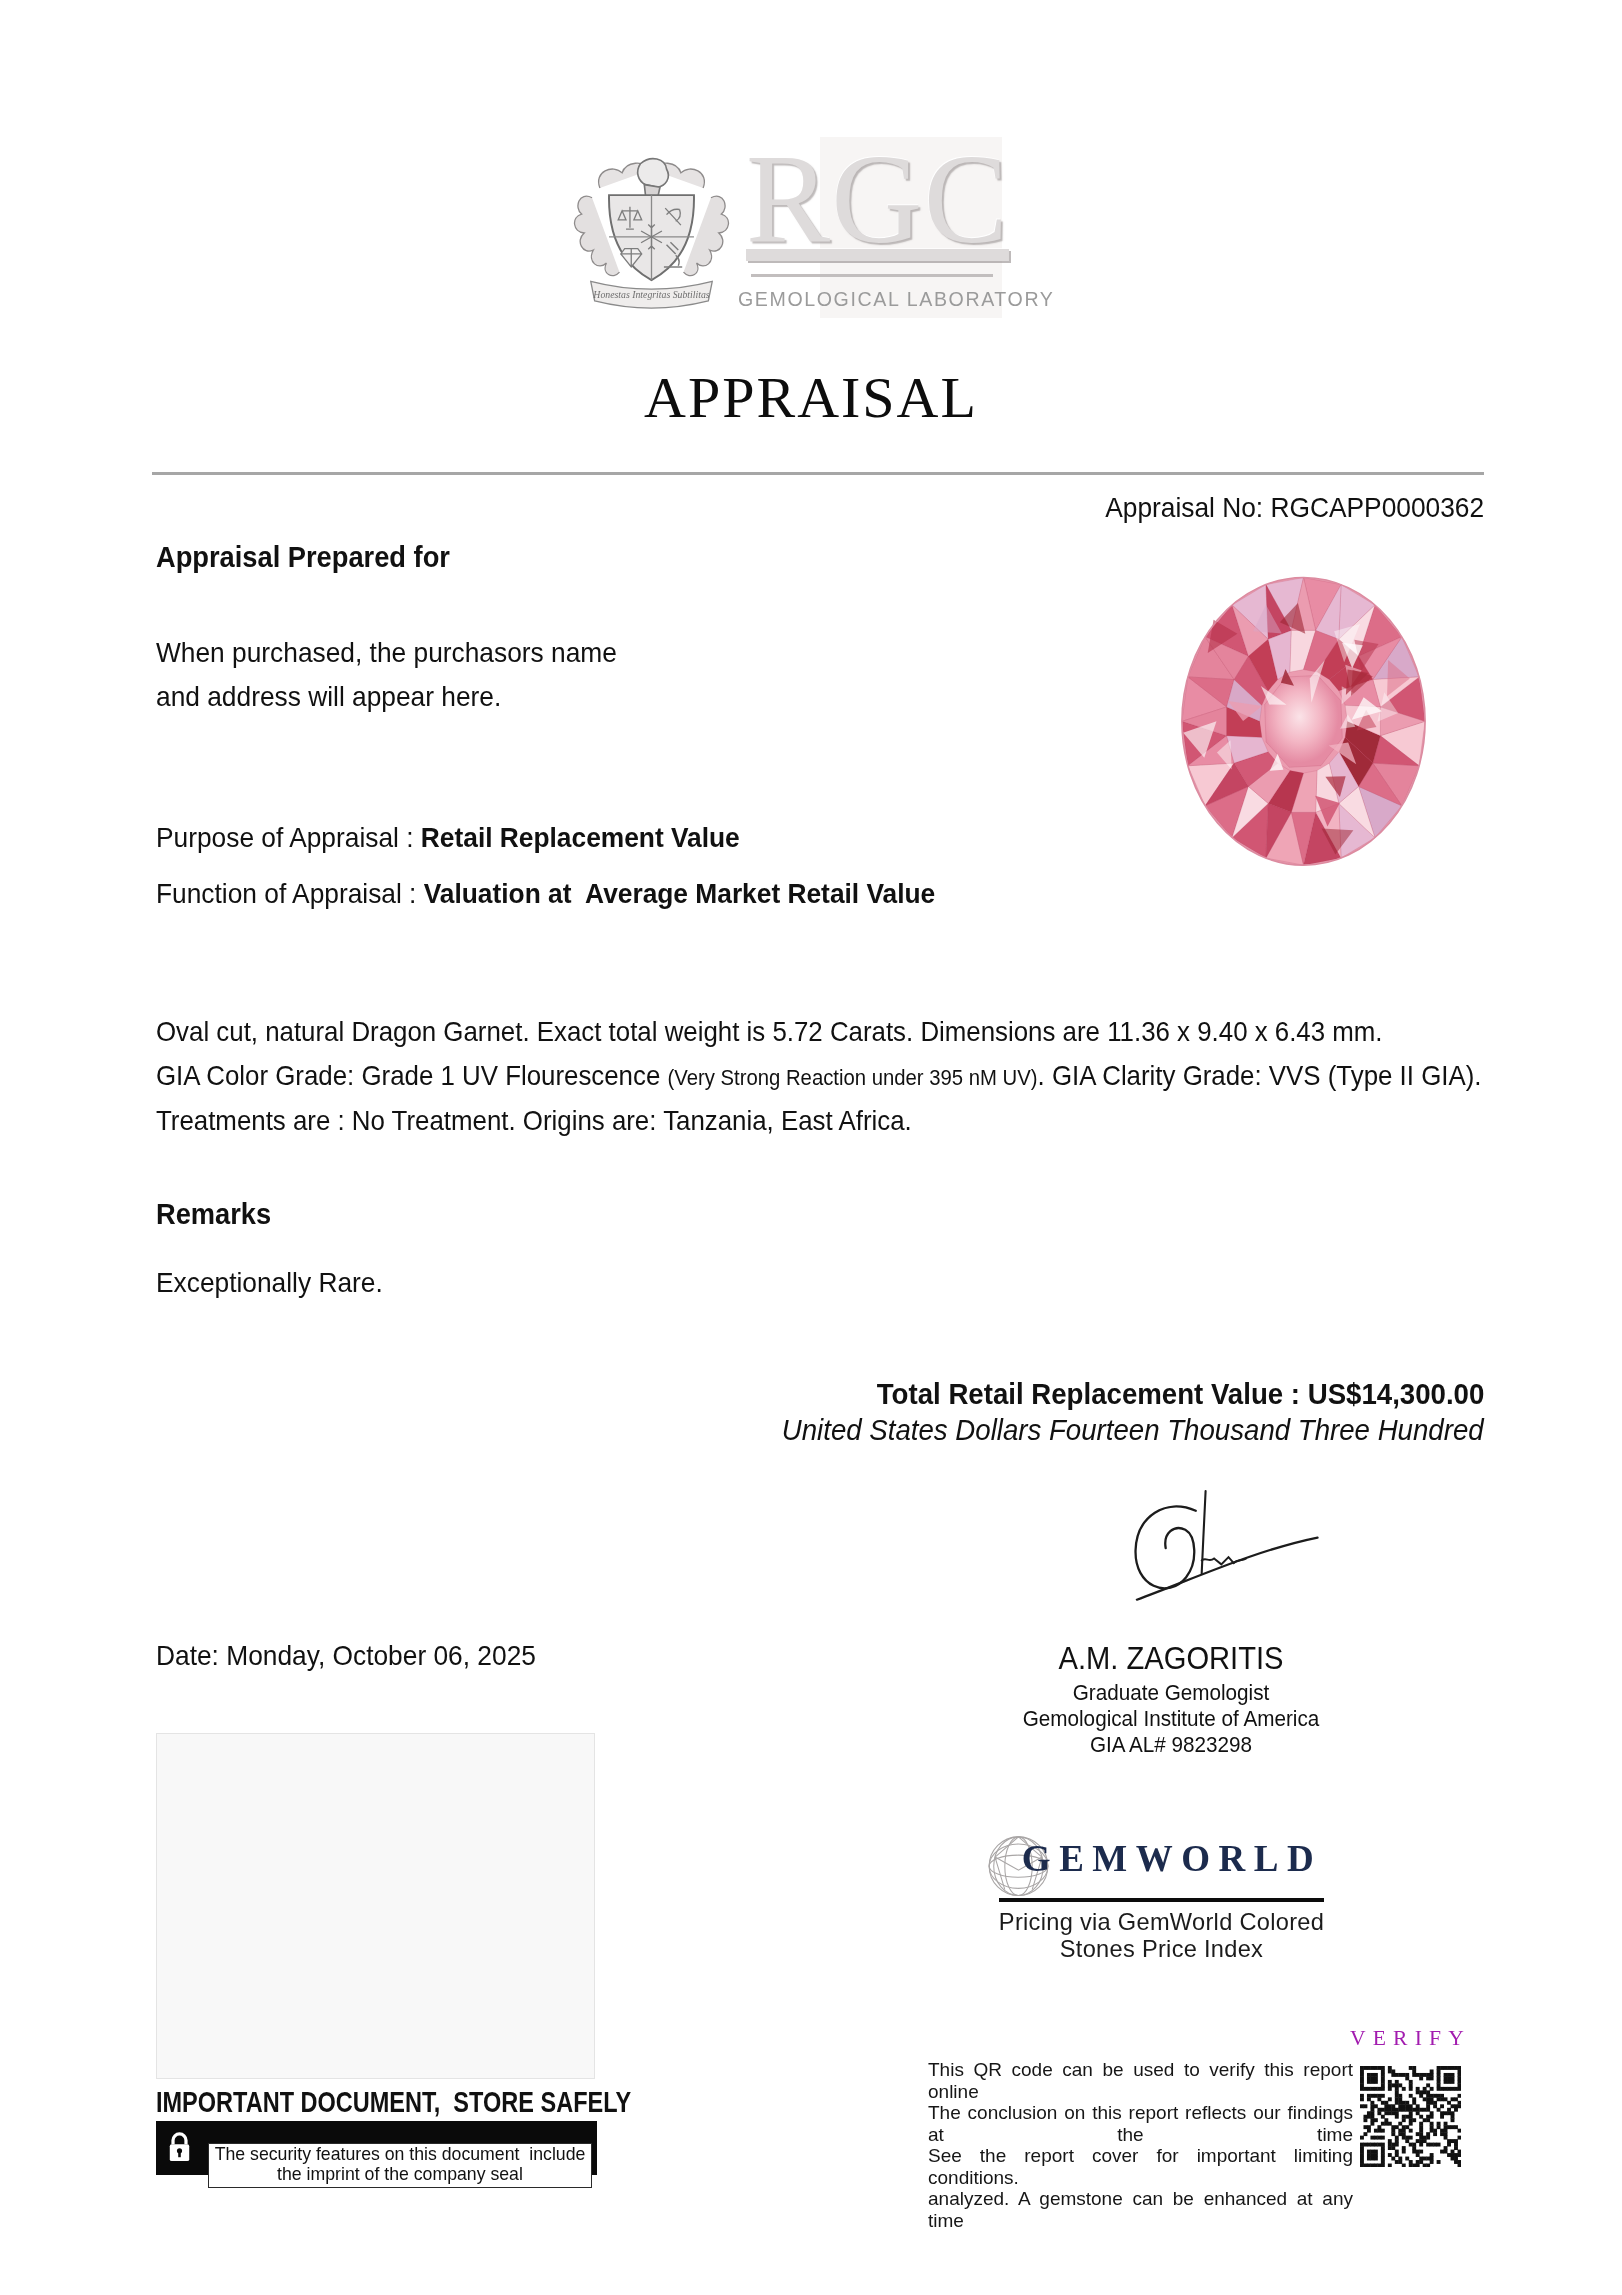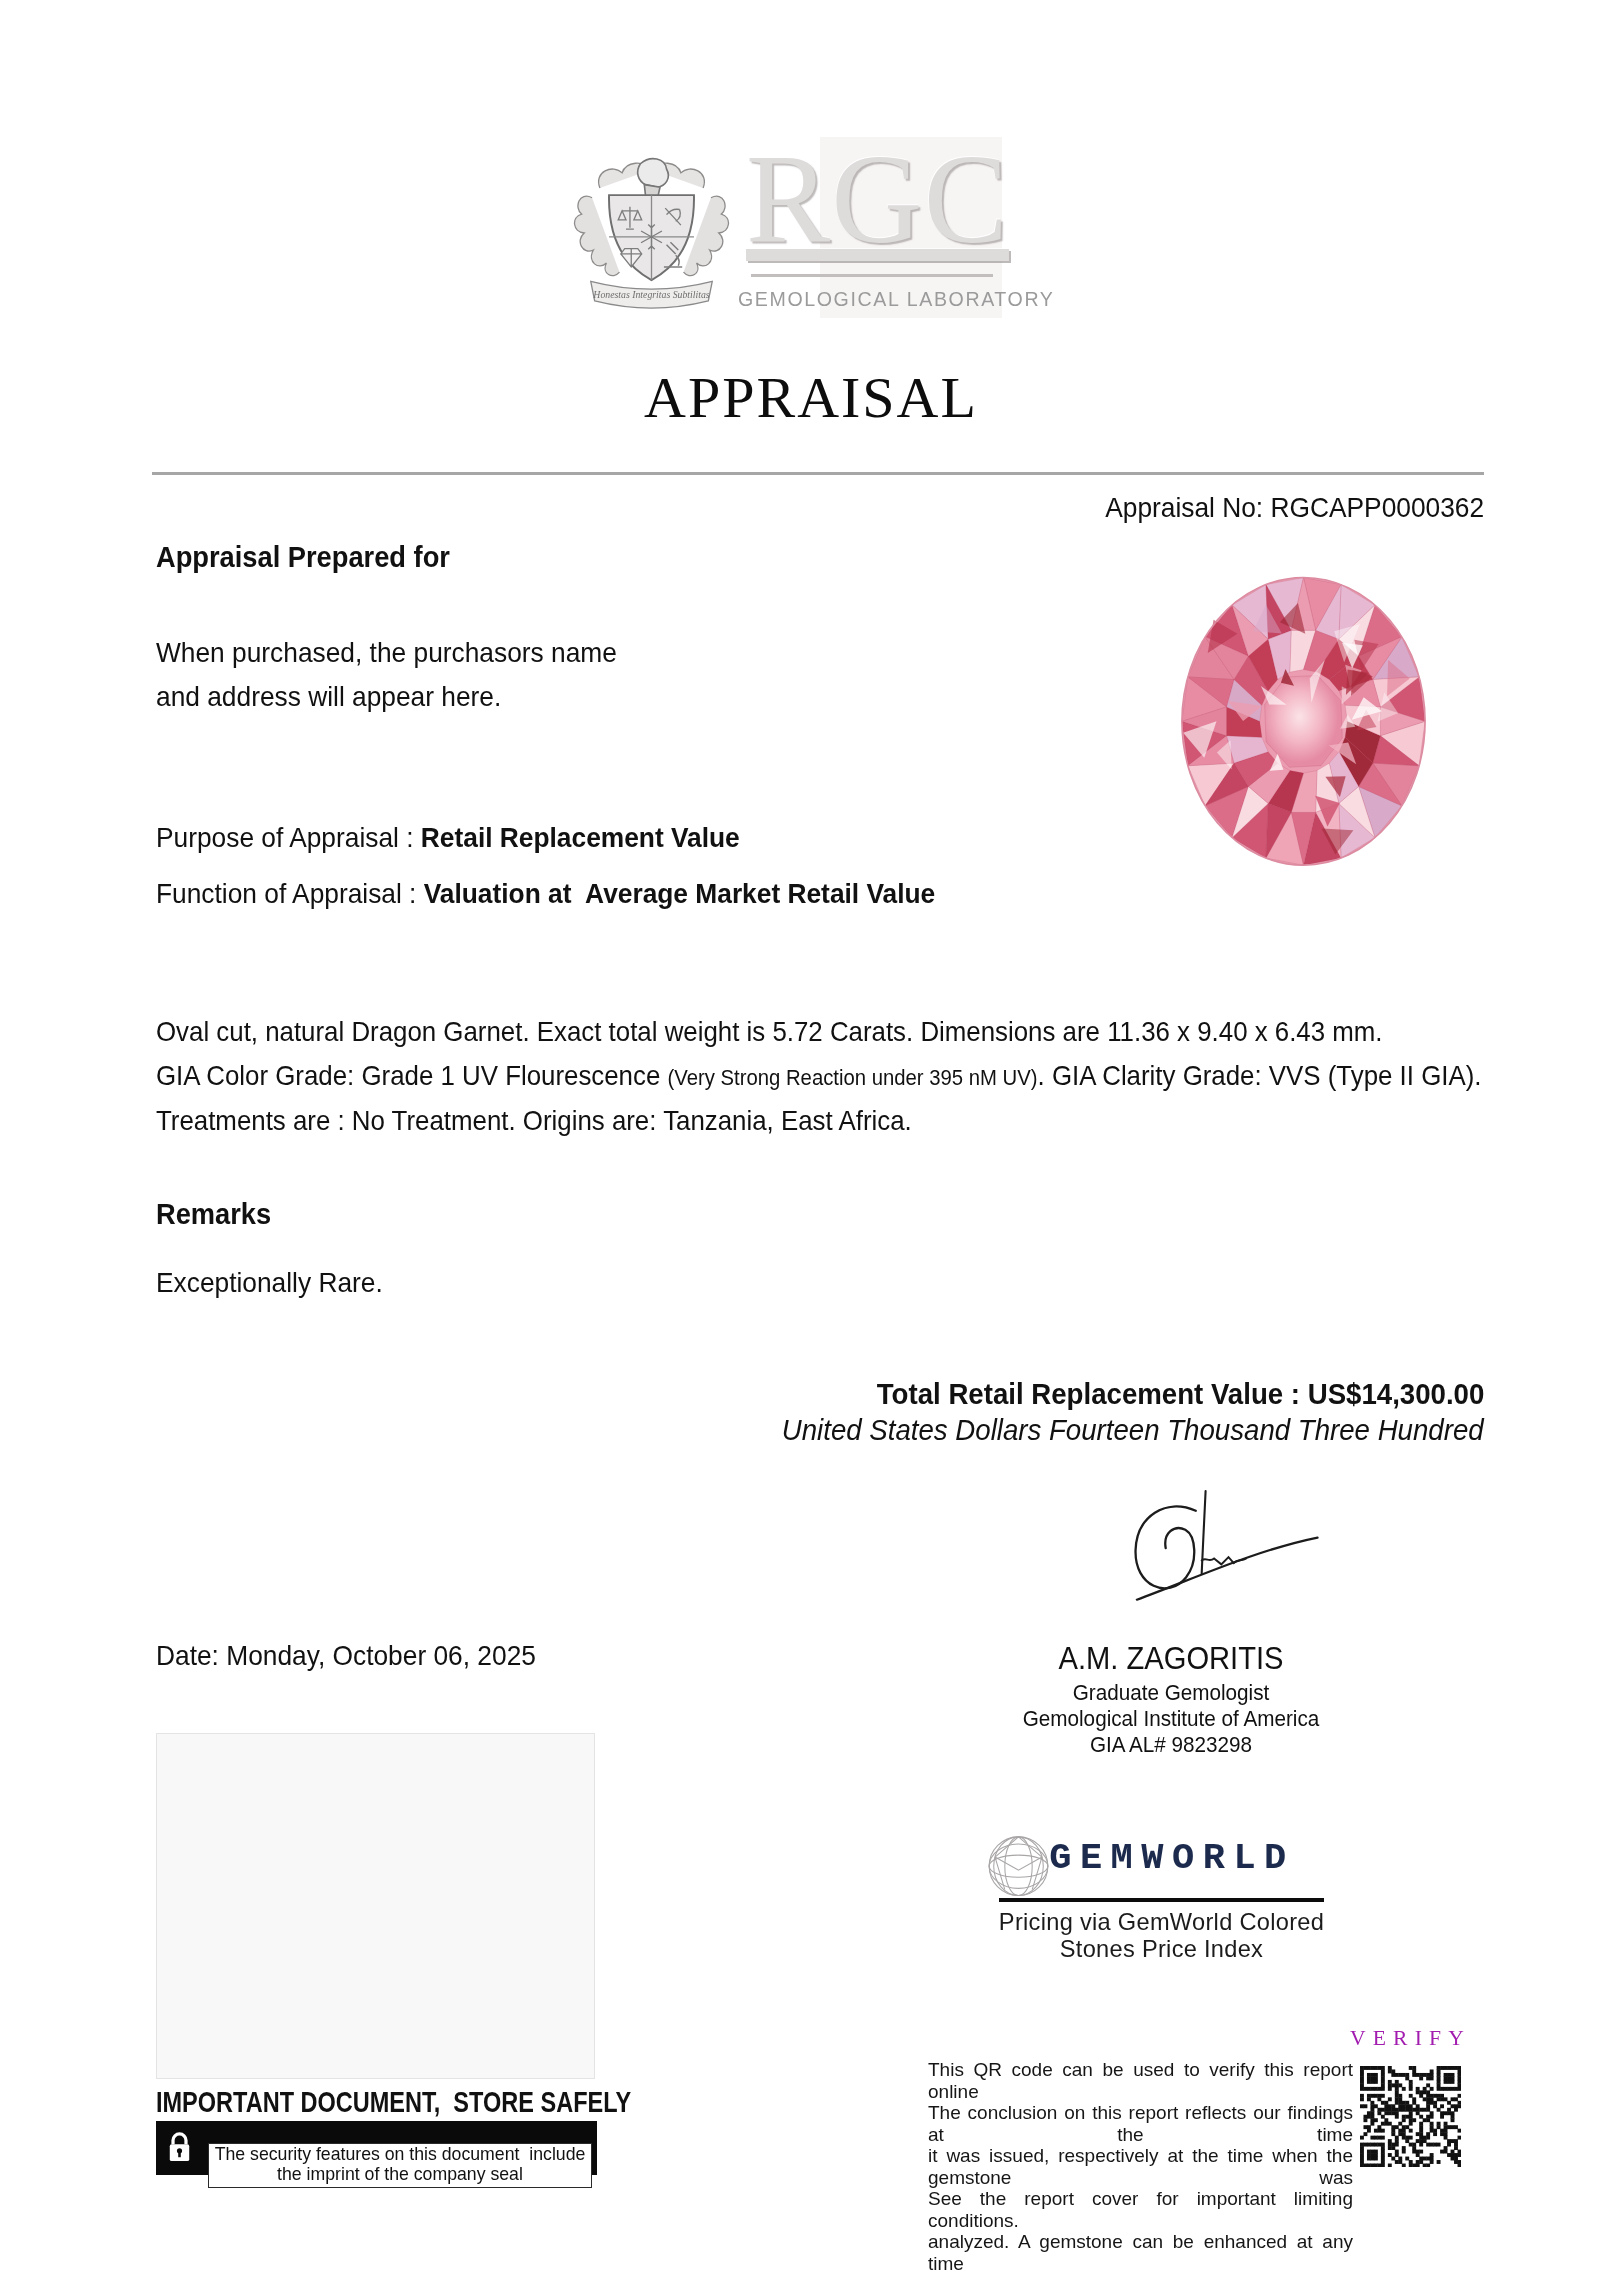--- a/index.html
+++ b/index.html
@@ -49,21 +49,21 @@
   .signature{left:1040px;top:1487px;}
   .appraiser-name{left:942px;top:1641px;width:458px;text-align:center;font-size:31px;}
   .appraiser-creds{left:942px;top:1680px;width:458px;text-align:center;font-size:22px;line-height:26px;}
 
   
   .gray-box{left:156px;top:1733px;width:437px;height:344px;background:#f8f8f8;border:1.3px solid #e4e4e4;}
 
   
   .globe{left:982px;top:1831px;}
   .gw-word{left:1018px;top:1840px;width:308px;text-align:center;
-      font-family:Liberation Mono, monospace;font-weight:600;font-size:37px;line-height:1;
+      font-family:Liberation Serif, serif;font-weight:600;font-size:37px;line-height:1;
       letter-spacing:8.5px;color:#1c2b4d;white-space:pre;}
   .gw-rule{left:999px;top:1898px;width:325px;height:3.9px;background:#0c0c0c;}
   .gw-pricing{left:949px;top:1909px;width:425px;text-align:center;font-size:23.6px;
       line-height:27px;letter-spacing:0.3px;color:#1b1b1b;}
 
   
   .verify-label{left:1345px;top:2026px;width:131px;text-align:center;font-size:21.6px;
       letter-spacing:7.2px;color:#a21caf;white-space:pre;font-family:Liberation Serif, serif;}
   .qr{left:1360px;top:2066px;}
   .disclaimer{left:928px;top:2059px;width:425px;font-size:19px;line-height:21.5px;color:#161616;}
@@ -673,21 +673,20 @@
       <rect x="5.34" y="149.66" width="6" height="6" fill="#111"></rect>
       <rect x="10.69" y="149.66" width="6" height="6" fill="#111"></rect>
       <rect x="16.03" y="149.66" width="6" height="6" fill="#111"></rect>
       <rect x="21.38" y="149.66" width="6" height="6" fill="#111"></rect>
       <rect x="26.72" y="149.66" width="6" height="6" fill="#111"></rect>
       <rect x="32.07" y="149.66" width="6" height="6" fill="#111"></rect>
     </svg>
   <div class="abs disclaimer">
     <div>This QR code can be used to verify this report online</div>
     <div>The conclusion on this report reflects our findings at the time</div>
-    <div>it was issued, respectively at the time when the gemstone was</div>
     <div>See the report cover for  important limiting conditions.</div>
     <div>analyzed. A gemstone can be enhanced at any time</div>
   </div>
 
   <div class="abs important line">IMPORTANT DOCUMENT,  STORE SAFELY</div>
   <div class="abs black-bar">
     <svg class="lock" width="29" height="35" viewBox="0 0 44 54">
       <path d="M12,22 v-6 a10,10 0 0 1 20,0 v6" fill="none" stroke="#fff" stroke-width="5"></path>
       <rect x="7" y="22" width="30" height="26" rx="3" fill="#fff"></rect>
       <circle cx="22" cy="32" r="4" fill="#0a0a0a"></circle>

